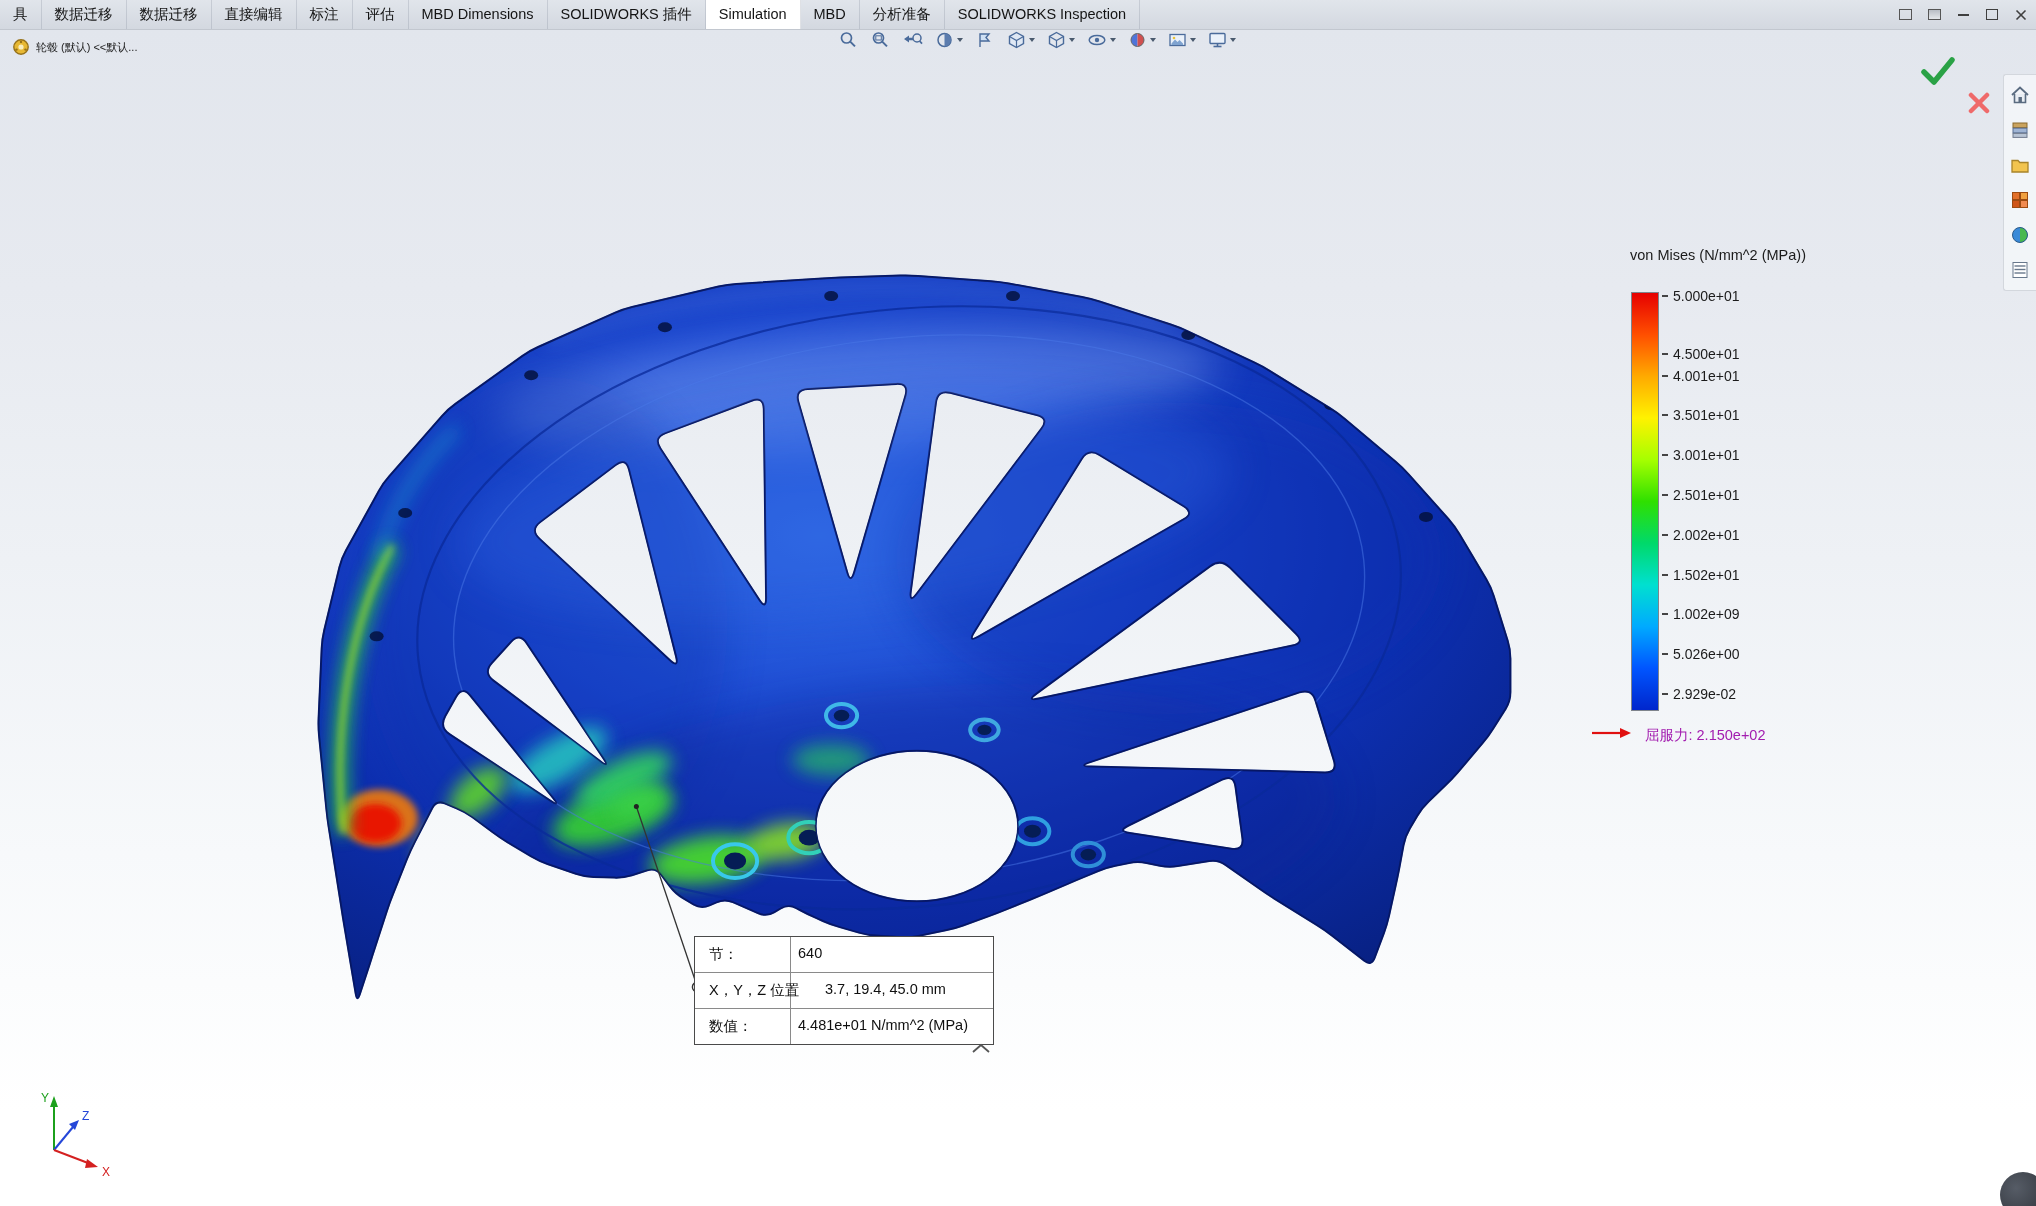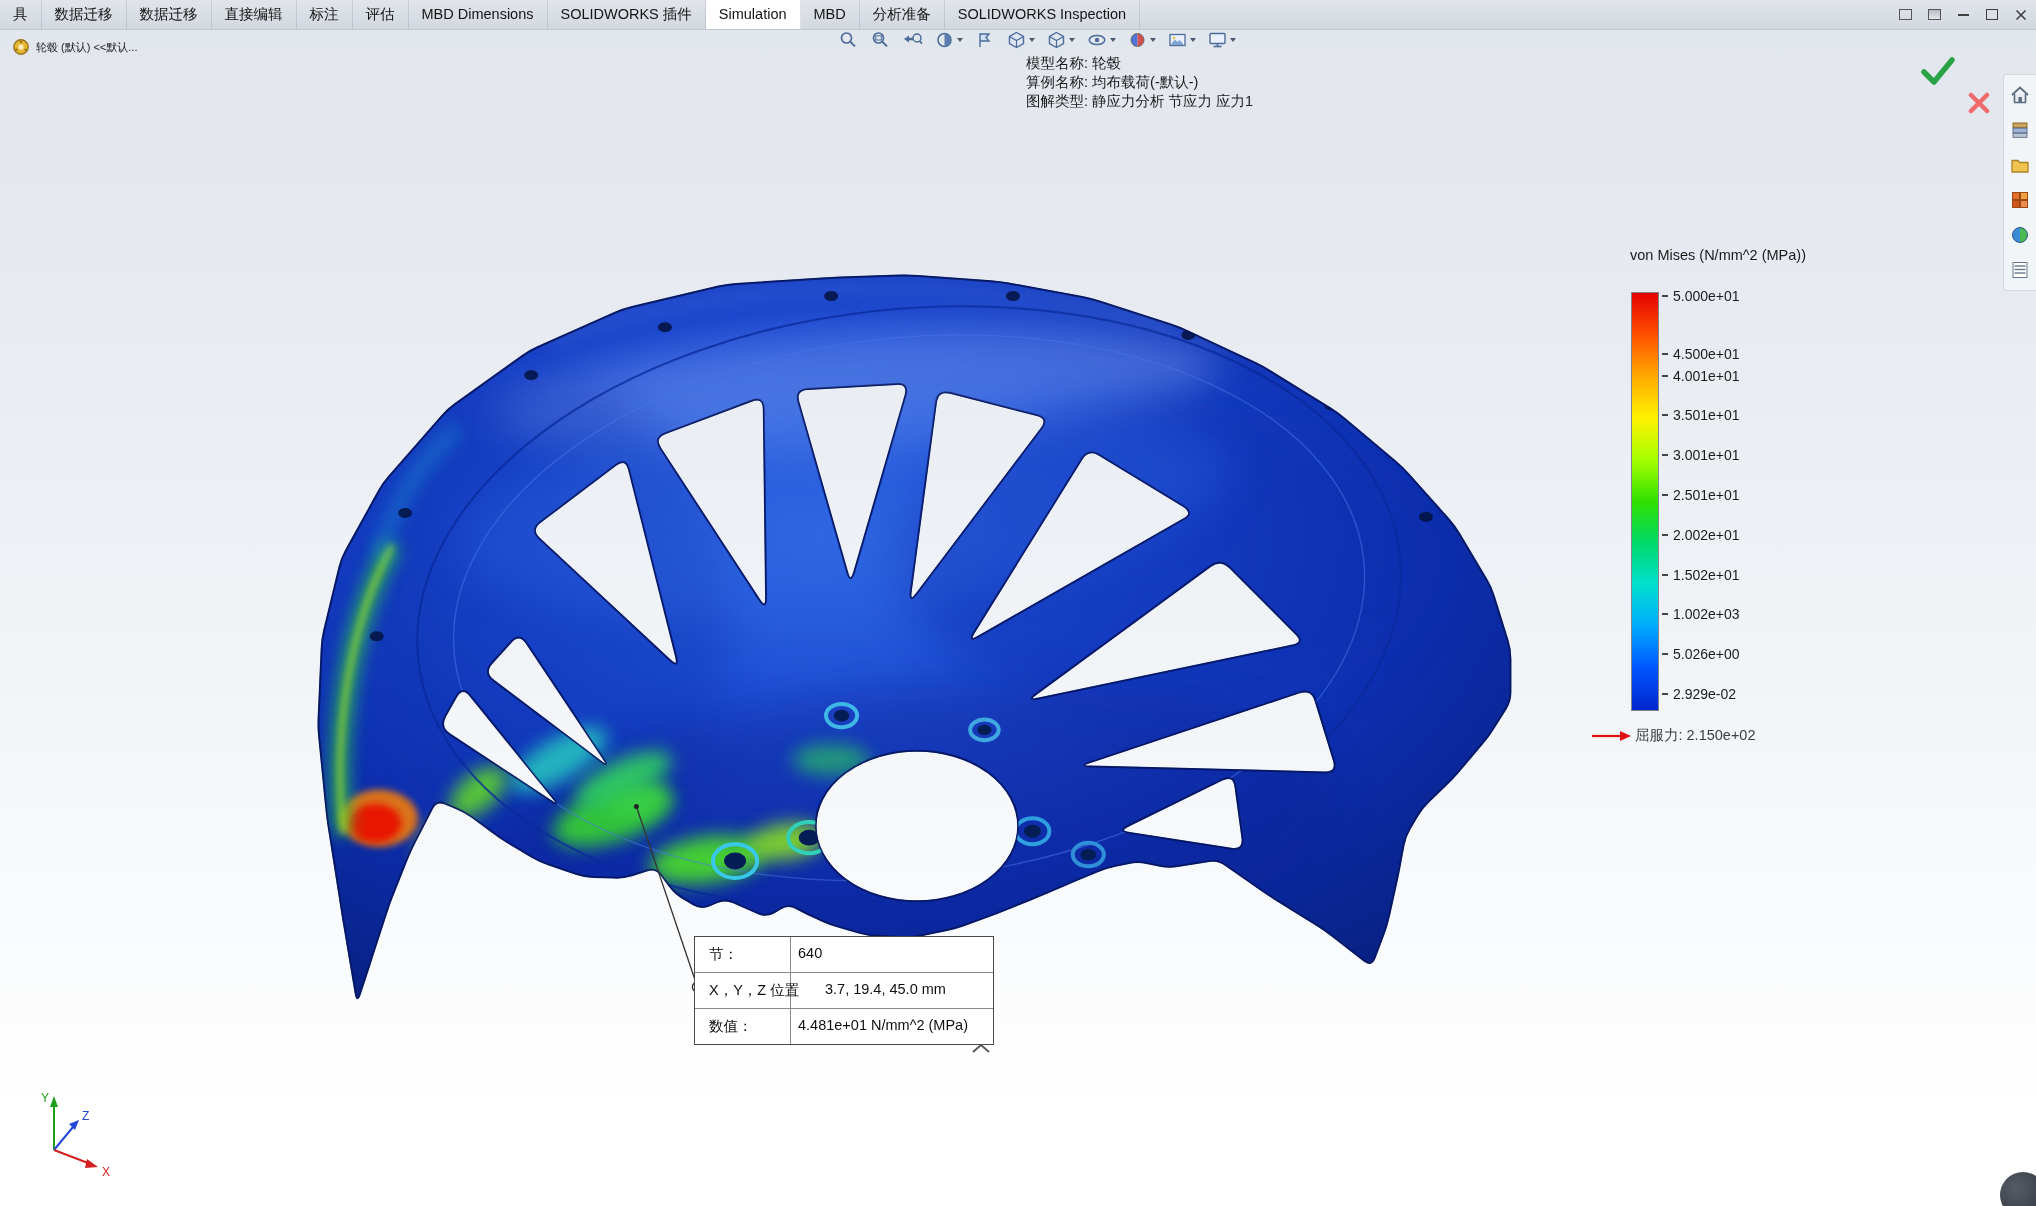--- a/index.html
+++ b/index.html
@@ -46,22 +46,22 @@
              align-items:center;gap:11px;background:rgba(243,245,248,.92);
              border:1px solid #d3d7dd;border-right:none;border-radius:3px 0 0 3px;z-index:3;}
   .tpbtn{width:24px;height:24px;display:flex;align-items:center;justify-content:center;border-radius:3px;}
 
   
   #legend-title{position:absolute;left:1630px;top:247px;font-size:14.5px;color:#1b1b1b;white-space:nowrap;z-index:2;}
   #legend-bar{position:absolute;left:1631px;top:292px;width:26px;height:417px;border:1px solid #7e848c;z-index:2;}
   .legend-row{position:absolute;left:1662px;height:20px;display:flex;align-items:center;font-size:14px;
               color:#1b1b1b;white-space:nowrap;z-index:2;}
   .legend-row .tick{display:inline-block;width:6px;height:2px;background:#444;margin-right:5px;}
-  #yield-row{position:absolute;left:1592px;top:726px;display:flex;align-items:center;gap:3px;z-index:2;
-             font-size:14.5px;color:#404040;}
+  #yield-row{position:absolute;left:1592px;top:726px;display:flex;align-items:flex-start;gap:13px;z-index:2;
+             font-size:14.5px;color:#a21caf;}
 
   
   #probe-callout{position:absolute;left:694px;top:936px;width:298px;background:#fff;border:1px solid #4a4a4a;
                  display:grid;grid-template-columns:96px 1fr;z-index:4;font-size:14.5px;color:#101010;}
   .pc-cell{padding:8px 4px 8px 14px;border-bottom:1px solid #8a8a8a;white-space:nowrap;}
   .pc-label{border-right:1px solid #8a8a8a;overflow:visible;}
   .pc-value{padding-left:7px;}
   .pc-indent{padding-left:34px;}
   .pc-last{border-bottom:none;}
   #probe-collapse{position:absolute;left:970px;top:1042px;z-index:4;}
@@ -269,25 +269,20 @@
     <div class="hbtn">
       <svg width="21" height="20">
         <rect x="3" y="3.5" width="15" height="10" rx="1" fill="#eaf1fa" stroke="#4a6b9b" stroke-width="1.4"></rect>
         <line x1="10.5" y1="13.5" x2="10.5" y2="16" stroke="#4a6b9b" stroke-width="1.6"></line>
         <line x1="6.5" y1="16.5" x2="14.5" y2="16.5" stroke="#4a6b9b" stroke-width="1.6"></line>
       </svg>
       <span class="dd"></span>
     </div>
   </div>
 
-  <div id="model-info">
-    <div>模型名称: 轮毂</div>
-    <div>算例名称: 均布载荷(-默认-)</div>
-    <div>图解类型: 静应力分析 节应力 应力1</div>
-  </div>
 
   <div id="confirm-check">
     <svg width="36" height="30">
       <path d="M4 16 L14 26 L32 4" fill="none" stroke="#2aa246" stroke-width="5.5" stroke-linecap="round" stroke-linejoin="round"></path>
     </svg>
   </div>
   <div id="overlay-close">
     <svg width="22" height="22">
       <line x1="3" y1="3" x2="19" y2="19" stroke="#ef6a6a" stroke-width="4.5" stroke-linecap="round"></line>
       <line x1="19" y1="3" x2="3" y2="19" stroke="#ef6a6a" stroke-width="4.5" stroke-linecap="round"></line>
@@ -368,21 +363,21 @@
   <div class="legend-row" style="top:525px">
       <span class="tick"></span>
       <span>2.002e+01</span>
     </div>
   <div class="legend-row" style="top:565px">
       <span class="tick"></span>
       <span>1.502e+01</span>
     </div>
   <div class="legend-row" style="top:604px">
       <span class="tick"></span>
-      <span>1.002e+03</span>
+      <span>1.002e+09</span>
     </div>
   <div class="legend-row" style="top:644px">
       <span class="tick"></span>
       <span>5.026e+00</span>
     </div>
   <div class="legend-row" style="top:684px">
       <span class="tick"></span>
       <span>2.929e-02</span>
     </div>
   <div id="yield-row">

